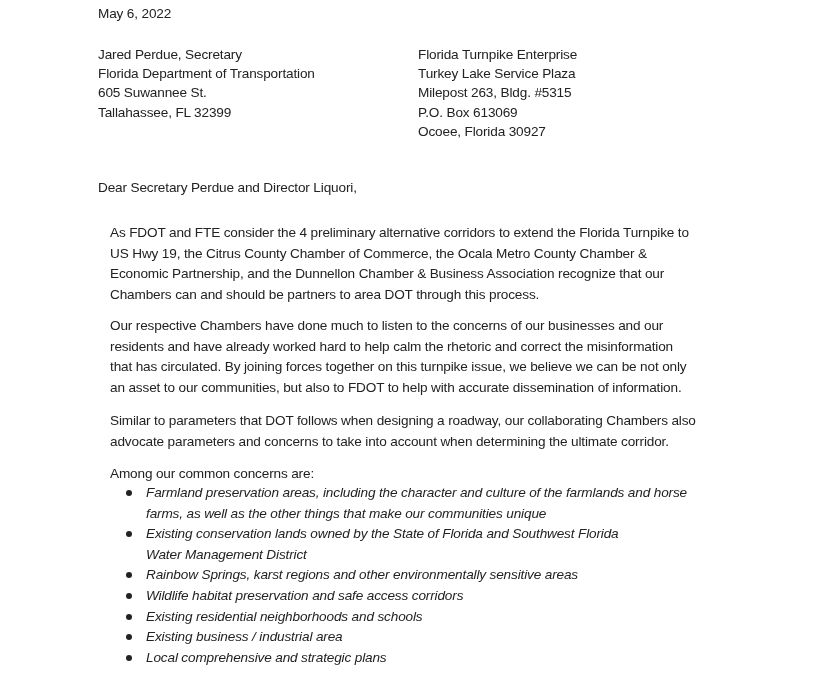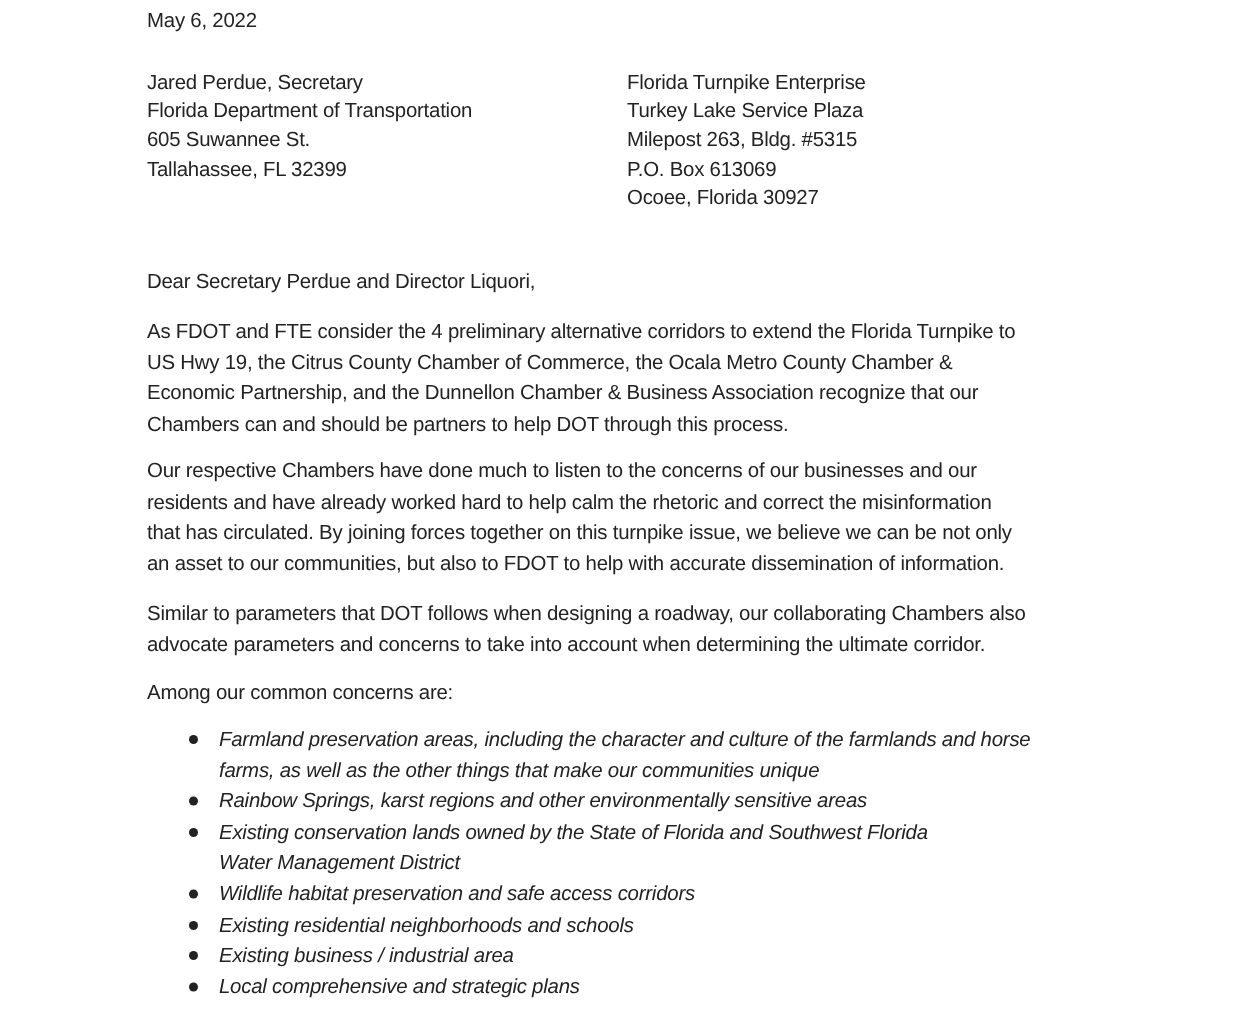--- a/index.html
+++ b/index.html
@@ -39,21 +39,21 @@
     position: absolute;
     left: 98px;
     top: 178px;
     line-height: 19px;
   }
   .para {
     position: absolute;
     left: 98px;
     width: 640px;
     line-height: 20.6px;
-    margin: 0;
+    margin: 12px;
   }
   .p1 { top: 211px; }
   .p2 { top: 304px; }
   .p3 { top: 399px; }
   .p4 { top: 452px; }
   .para span.line { display: block; white-space: nowrap; }
   .bullets {
     position: absolute;
     left: 98px;
     top: 483px;
@@ -100,21 +100,21 @@
     <div>P.O. Box 613069</div>
     <div>Ocoee, Florida 30927</div>
   </div>
 
   <div class="salutation">Dear Secretary Perdue and Director Liquori,</div>
 
   <p class="para p1">
     <span class="line">As FDOT and FTE consider the 4 preliminary alternative corridors to extend the Florida Turnpike to</span>
     <span class="line">US Hwy 19, the Citrus County Chamber of Commerce, the Ocala Metro County Chamber &amp;</span>
     <span class="line">Economic Partnership, and the Dunnellon Chamber &amp; Business Association recognize that our</span>
-    <span class="line">Chambers can and should be partners to help DOT through this process.</span>
+    <span class="line">Chambers can and should be partners to area DOT through this process.</span>
   </p>
 
   <p class="para p2">
     <span class="line">Our respective Chambers have done much to listen to the concerns of our businesses and our</span>
     <span class="line">residents and have already worked hard to help calm the rhetoric and correct the misinformation</span>
     <span class="line">that has circulated. By joining forces together on this turnpike issue, we believe we can be not only</span>
     <span class="line">an asset to our communities, but also to FDOT to help with accurate dissemination of information.</span>
   </p>
 
   <p class="para p3">
@@ -127,26 +127,26 @@
   </p>
 
   <ul class="bullets">
     <li>
       <span class="dot"></span>
       <span class="line">Farmland preservation areas, including the character and culture of the farmlands and horse</span>
       <span class="line">farms, as well as the other things that make our communities unique</span>
     </li>
     <li>
       <span class="dot"></span>
-      <span class="line">Rainbow Springs, karst regions and other environmentally sensitive areas</span>
+      <span class="line">Existing conservation lands owned by the State of Florida and Southwest Florida</span>
+      <span class="line">Water Management District</span>
     </li>
     <li>
       <span class="dot"></span>
-      <span class="line">Existing conservation lands owned by the State of Florida and Southwest Florida</span>
-      <span class="line">Water Management District</span>
+      <span class="line">Rainbow Springs, karst regions and other environmentally sensitive areas</span>
     </li>
     <li>
       <span class="dot"></span>
       <span class="line">Wildlife habitat preservation and safe access corridors</span>
     </li>
     <li>
       <span class="dot"></span>
       <span class="line">Existing residential neighborhoods and schools</span>
     </li>
     <li>

